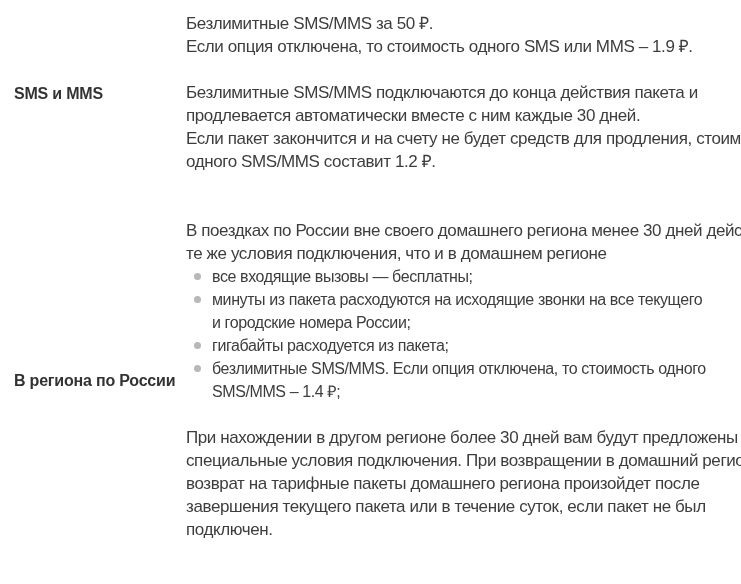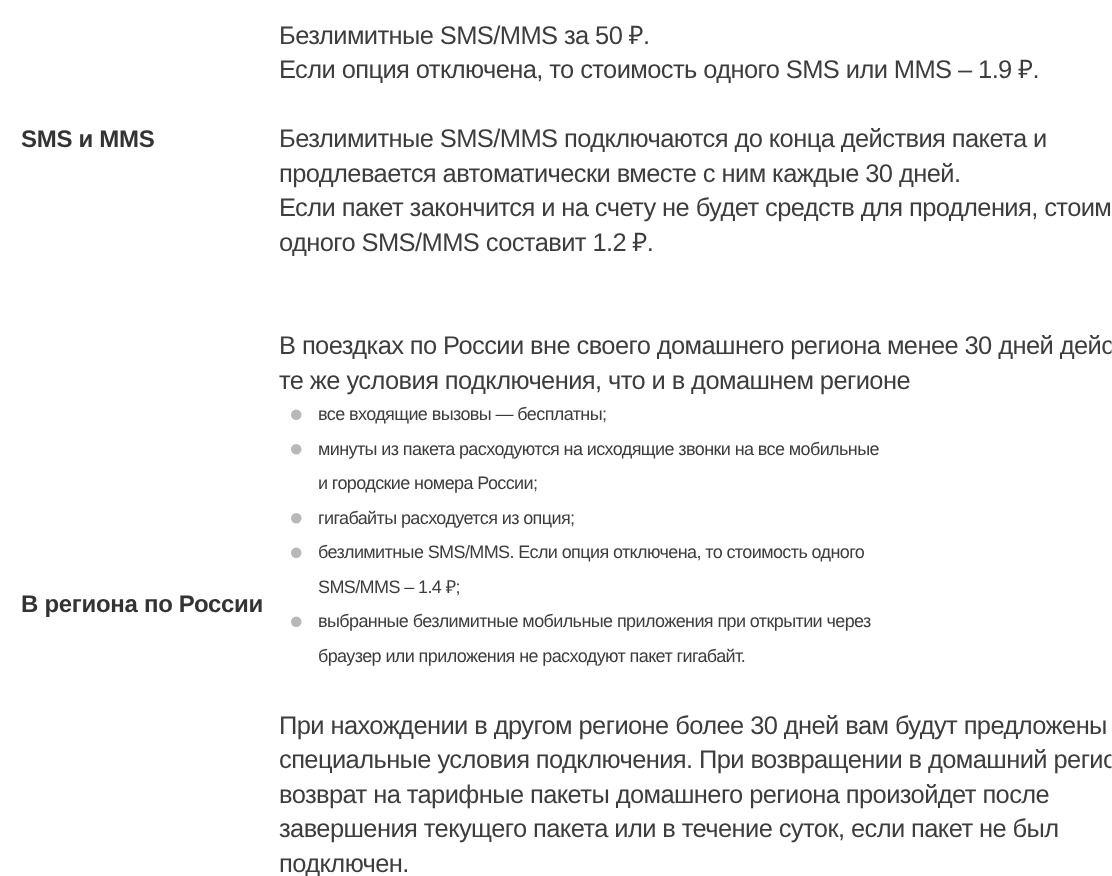--- a/index.html
+++ b/index.html
@@ -40,21 +40,21 @@
   ul.bullets { list-style: none; margin: 0; padding: 0; }
   li.bullet-item { display: flex; align-items: flex-start; }
   .dot {
     flex: 0 0 7px;
     width: 7px; height: 7px;
     border-radius: 50%;
     background: #b8b8b8;
     margin: 8px 11px 0 8px;
   }
   .li-text {
-    font-size: 12px;
+    font-size: 16px;
     line-height: 23px;
     letter-spacing: -0.4px;
     white-space: pre;
   }
 
   .outro { margin-top: 23px; }
 </style>
 </head>
 <body>
 
@@ -82,36 +82,31 @@
       <p class="para">В поездках по России вне своего домашнего региона менее 30 дней действуют
 те же условия подключения, что и в домашнем регионе</p>
 
       <ul class="bullets">
         <li class="bullet-item">
           <span class="dot"></span>
           <span class="li-text">все входящие вызовы — бесплатны;</span>
         </li>
         <li class="bullet-item">
           <span class="dot"></span>
-          <span class="li-text">минуты из пакета расходуются на исходящие звонки на все мобильные
+          <span class="li-text">минуты из пакета расходуются на исходящие звонки на все текущего
 и городские номера России;</span>
         </li>
         <li class="bullet-item">
           <span class="dot"></span>
-          <span class="li-text">гигабайты расходуется из опция;</span>
+          <span class="li-text">гигабайты расходуется из пакета;</span>
         </li>
         <li class="bullet-item">
           <span class="dot"></span>
           <span class="li-text">безлимитные SMS/MMS. Если опция отключена, то стоимость одного
 SMS/MMS – 1.4 ₽;</span>
-        </li>
-        <li class="bullet-item">
-          <span class="dot"></span>
-          <span class="li-text">выбранные безлимитные мобильные приложения при открытии через
-браузер или приложения не расходуют пакет гигабайт.</span>
         </li>
       </ul>
 
       <p class="para outro">При нахождении в другом регионе более 30 дней вам будут предложены
 специальные условия подключения. При возвращении в домашний регион,
 возврат на тарифные пакеты домашнего региона произойдет после
 завершения текущего пакета или в течение суток, если пакет не был
 подключен.</p>
     </div>
   </div>

